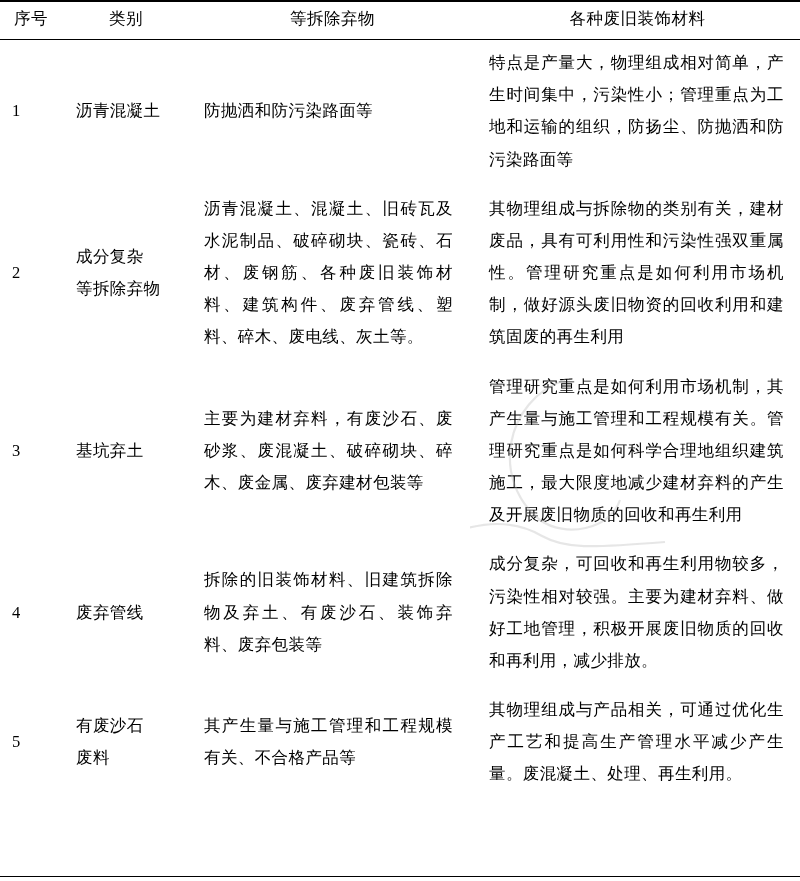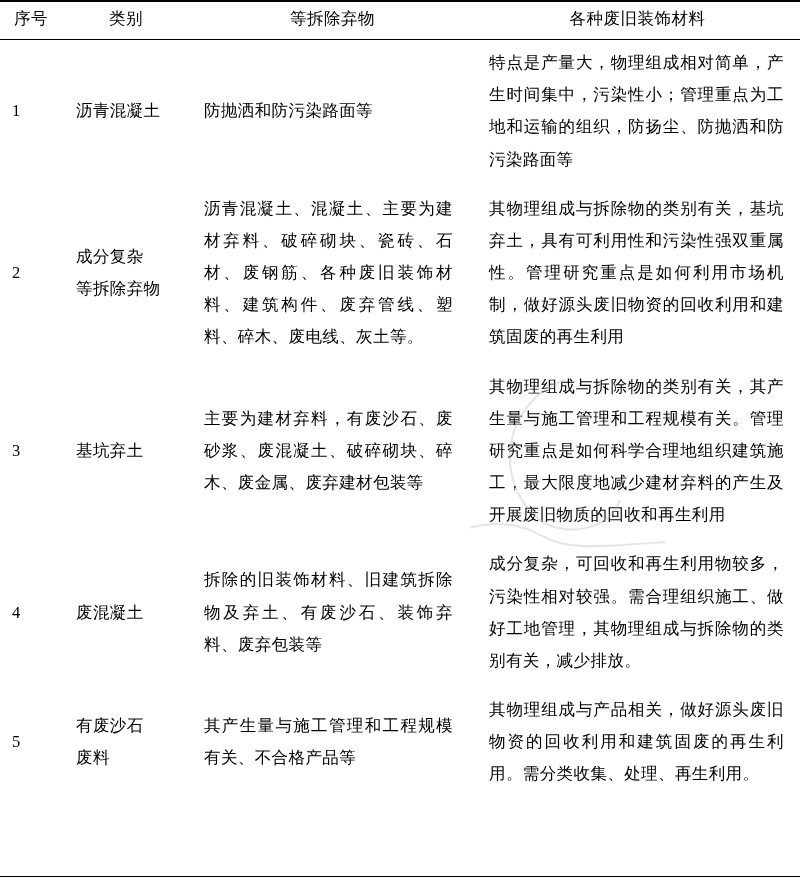--- a/index.html
+++ b/index.html
@@ -109,41 +109,41 @@
     <tr>
       <td class="num">1</td>
       <td class="cat">沥青混凝土</td>
       <td class="feat">防抛洒和防污染路面等</td>
       <td class="focus">特点是产量大，物理组成相对简单，产生时间集中，污染性小；管理重点为工地和运输的组织，防扬尘、防抛洒和防污染路面等</td>
     </tr>
     <tr>
       <td class="num">2</td>
       <td class="cat">成分复杂
 等拆除弃物</td>
-      <td class="feat">沥青混凝土、混凝土、主要为建材弃料、破碎砌块、瓷砖、石材、废钢筋、各种废旧装饰材料、建筑构件、废弃管线、塑料、碎木、废电线、灰土等。</td>
-      <td class="focus">其物理组成与拆除物的类别有关，基坑弃土，具有可利用性和污染性强双重属性。管理研究重点是如何利用市场机制，做好源头废旧物资的回收利用和建筑固废的再生利用</td>
+      <td class="feat">沥青混凝土、混凝土、旧砖瓦及水泥制品、破碎砌块、瓷砖、石材、废钢筋、各种废旧装饰材料、建筑构件、废弃管线、塑料、碎木、废电线、灰土等。</td>
+      <td class="focus">其物理组成与拆除物的类别有关，建材废品，具有可利用性和污染性强双重属性。管理研究重点是如何利用市场机制，做好源头废旧物资的回收利用和建筑固废的再生利用</td>
     </tr>
     <tr>
       <td class="num">3</td>
       <td class="cat">基坑弃土</td>
       <td class="feat">主要为建材弃料，有废沙石、废砂浆、废混凝土、破碎砌块、碎木、废金属、废弃建材包装等</td>
-      <td class="focus">其物理组成与拆除物的类别有关，其产生量与施工管理和工程规模有关。管理研究重点是如何科学合理地组织建筑施工，最大限度地减少建材弃料的产生及开展废旧物质的回收和再生利用</td>
+      <td class="focus">管理研究重点是如何利用市场机制，其产生量与施工管理和工程规模有关。管理研究重点是如何科学合理地组织建筑施工，最大限度地减少建材弃料的产生及开展废旧物质的回收和再生利用</td>
     </tr>
     <tr>
       <td class="num">4</td>
-      <td class="cat">废混凝土</td>
+      <td class="cat">废弃管线</td>
       <td class="feat">拆除的旧装饰材料、旧建筑拆除物及弃土、有废沙石、装饰弃料、废弃包装等</td>
-      <td class="focus">成分复杂，可回收和再生利用物较多，污染性相对较强。需合理组织施工、做好工地管理，其物理组成与拆除物的类别有关，减少排放。</td>
+      <td class="focus">成分复杂，可回收和再生利用物较多，污染性相对较强。主要为建材弃料、做好工地管理，积极开展废旧物质的回收和再利用，减少排放。</td>
     </tr>
     <tr class="last-row">
       <td class="num">5</td>
       <td class="cat">有废沙石
 废料</td>
       <td class="feat">其产生量与施工管理和工程规模有关、不合格产品等</td>
-      <td class="focus">其物理组成与产品相关，做好源头废旧物资的回收利用和建筑固废的再生利用。需分类收集、处理、再生利用。</td>
+      <td class="focus">其物理组成与产品相关，可通过优化生产工艺和提高生产管理水平减少产生量。废混凝土、处理、再生利用。</td>
     </tr>
   </tbody>
 </table>
 
 <div class="watermark">
   <svg width="200" height="190" viewBox="0 0 200 190" fill="none" xmlns="http://www.w3.org/2000/svg">
     <path d="M95 10 C 35 30, 20 110, 70 150 C 95 168, 140 160, 150 130" stroke="#b9b9b9" stroke-width="2.2" fill="none"></path>
     <path d="M-30 168 C 10 150, 45 150, 72 166 C 95 179, 120 178, 195 172" stroke="#b9b9b9" stroke-width="2.2" fill="none"></path>
   </svg>
 </div>

